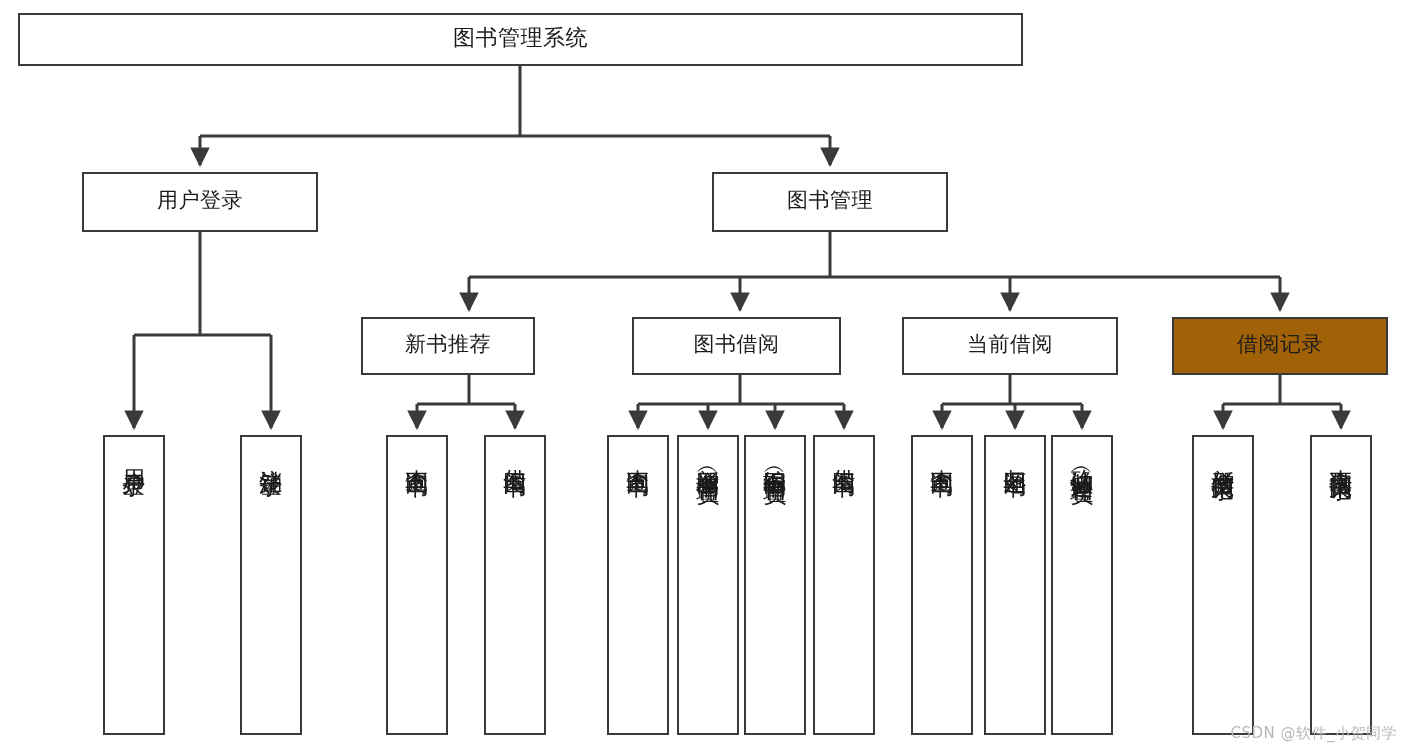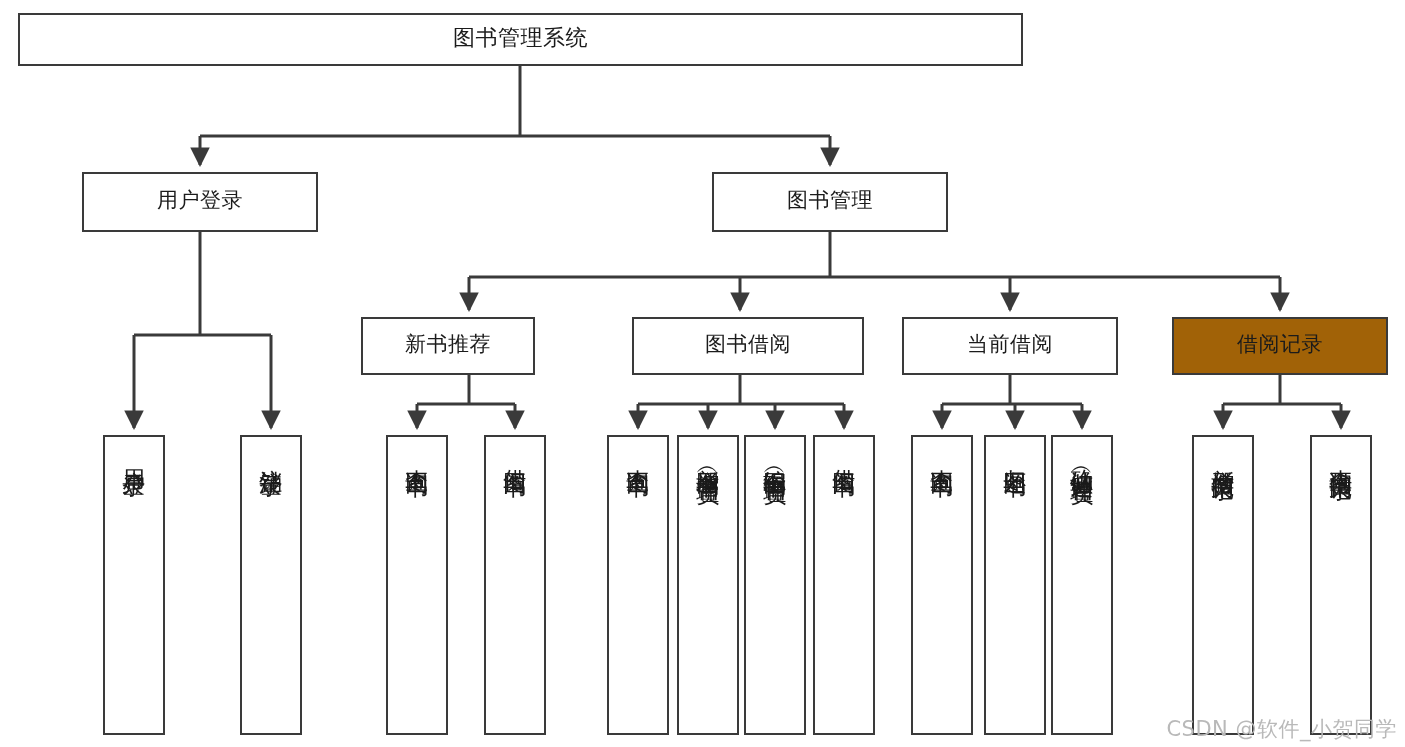--- a/index.html
+++ b/index.html
@@ -60,21 +60,21 @@
     text-orientation: upright;
     font-size: 23px;
     line-height: 1.06;
     letter-spacing: 2px;
     white-space: nowrap;
   }
   .watermark {
     position: absolute;
     right: 8px;
     bottom: 4px;
-    font-size: 21px;
+    font-size: 15px;
     color: #b9b9b9;
     letter-spacing: 0.5px;
     z-index: 5;
     white-space: nowrap;
   }
 </style>
 </head>
 <body>
 
 <div id="canvas" style="background: rgb(255, 255, 255);">
@@ -136,21 +136,21 @@
   <div class="node horiz" id="node-l2-0" style="left: 82px; top: 172px; width: 236px; height: 60px; border-color: rgb(58, 58, 58); background: rgb(255, 255, 255);">
     <span class="lbl">用户登录</span>
   </div>
   <div class="node horiz" id="node-l2-1" style="left: 712px; top: 172px; width: 236px; height: 60px; border-color: rgb(58, 58, 58); background: rgb(255, 255, 255);">
     <span class="lbl">图书管理</span>
   </div>
 
   <div class="node horiz" id="node-l3-0" style="left: 361px; top: 317px; width: 174px; height: 58px; border-color: rgb(58, 58, 58); background: rgb(255, 255, 255);">
     <span class="lbl">新书推荐</span>
   </div>
-  <div class="node horiz" id="node-l3-1" style="left: 632px; top: 317px; width: 232px; height: 58px; border-color: rgb(58, 58, 58); background: rgb(255, 255, 255);">
+  <div class="node horiz" id="node-l3-1" style="left: 632px; top: 317px; width: 209px; height: 58px; border-color: rgb(58, 58, 58); background: rgb(255, 255, 255);">
     <span class="lbl">图书借阅</span>
   </div>
   <div class="node horiz" id="node-l3-2" style="left: 902px; top: 317px; width: 216px; height: 58px; border-color: rgb(58, 58, 58); background: rgb(255, 255, 255);">
     <span class="lbl">当前借阅</span>
   </div>
   <div class="node horiz" id="node-l3-3" style="left: 1172px; top: 317px; width: 216px; height: 58px; border-color: rgb(58, 58, 58); background: #a16207;">
     <span class="lbl">借阅记录</span>
   </div>
 
   <div class="node vert" id="node-l4-0" style="left: 103px; top: 435px; width: 62px; height: 300px; border-color: rgb(58, 58, 58); background: rgb(255, 255, 255);">

